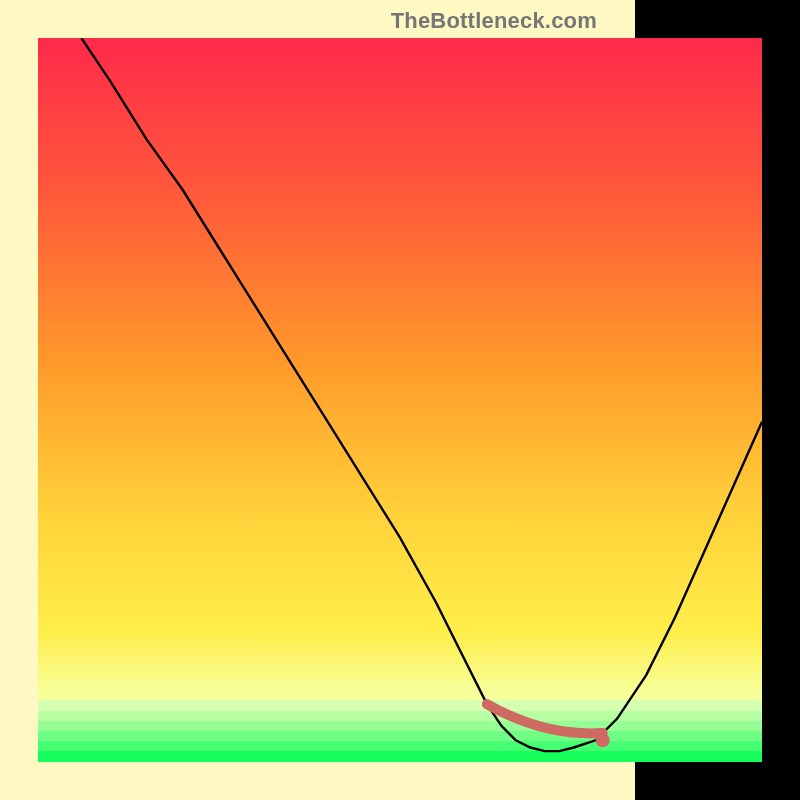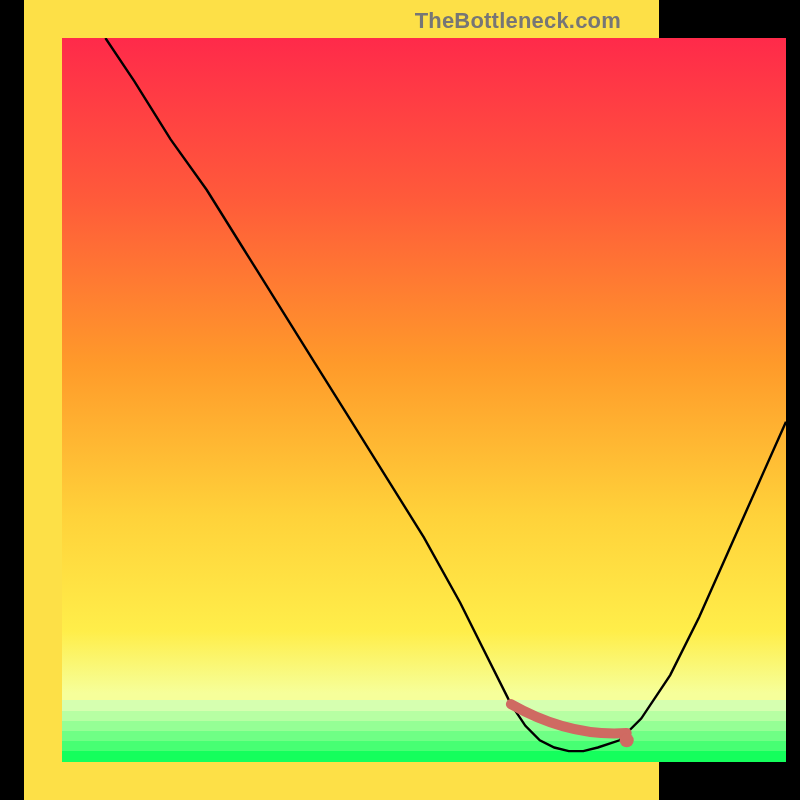--- a/index.html
+++ b/index.html
@@ -7,22 +7,21 @@
     padding: 0;
     width: 800px;
     height: 800px;
     background: #000;
     overflow: hidden;
   }
   .stage {
     position: relative;
     width: 635px;
     height: 800px;
-    background: #fde047;
-    margin-left: 24px;
+    background: #fef9c3;
   }
   .plot-area {
     position: absolute;
     left: 38px;
     top: 38px;
     width: 724px;
     height: 724px;
     overflow: hidden;
   }
   .gradient {

